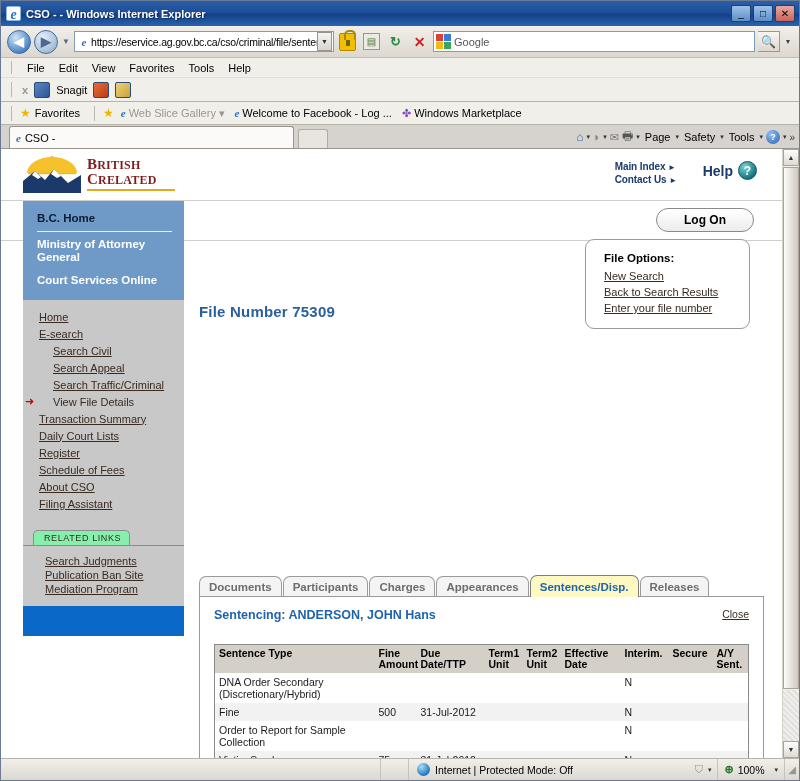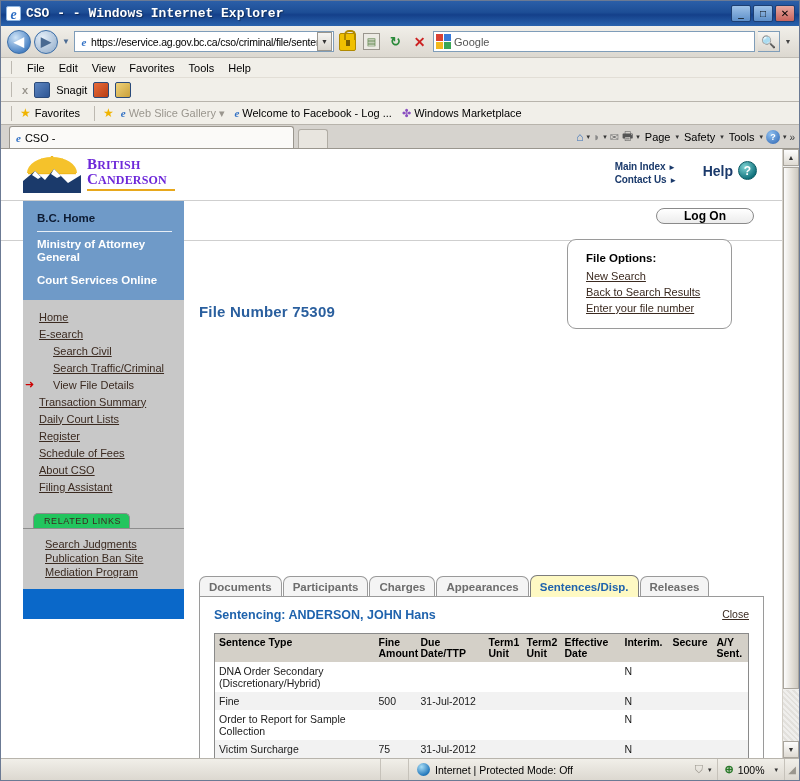--- a/index.html
+++ b/index.html
@@ -33,25 +33,24 @@
   .ie-e {
     font-family: "Liberation Serif", serif;
     font-style: italic; font-weight: bold;
     font-size: 14px; color: #2f6fc4;
     background: #fff; border-radius: 2px;
     display: block; width: 15px; height: 15px;
     text-align: center; line-height: 15px;
     border: 1px solid #8fb5e0;
   }
   .title-text {
-    font-size: 13px; font-weight: bold;
+    font-size: 11px; font-weight: bold;
     color: #ffffff; white-space: nowrap;
     text-shadow: 1px 1px 1px rgba(0,0,0,.4);
     flex: 1 1 auto;
-    font-family: Liberation Mono, monospace;
   }
   .win-btns { display: flex; gap: 2px; padding-right: 2px; }
   .win-btn {
     width: 20px; height: 17px;
     background: linear-gradient(180deg,#9ec2e8,#5d8fc9);
     border: 1px solid #1d3f73;
     border-radius: 2px;
     color: #000; font-size: 10px;
     display: flex; align-items: center; justify-content: center;
     font-family: "Liberation Sans", sans-serif;
@@ -235,41 +234,41 @@
     position: relative; flex: 1 1 auto; overflow: hidden;
     background: #fff;
   }
 
   
   .banner { height: 52px; position: relative; border-bottom: 1px solid #cfcfcf; }
   .bclogo { position: absolute; left: 22px; top: 6px; display: flex; align-items: flex-end; }
   .sunmtn { width: 58px; height: 38px; position: relative; }
   .bc-words { margin-left: 6px; padding-bottom: 2px; }
   .bc-l1 { font-family: "Liberation Serif", serif; font-size: 15px; font-weight: bold;
-           color: #6d28d9; letter-spacing: .2px; line-height: 14px; }
+           color: #7f1d1d; letter-spacing: .2px; line-height: 14px; }
   .bc-l1 .sm { font-size: 12px; }
   .bc-underline { height: 2px; background: #e8a81c; width: 88px; margin-top: 2px; }
   .hdr-links { position: absolute; right: 105px; top: 12px; font-size: 10px; color: #1b3a6b; }
   .hdr-links div { margin-bottom: 2px; font-weight: bold; letter-spacing: -.1px; }
   .hdr-links .arr { color: #1b3a6b; font-size: 8px; }
   .help-block { position: absolute; right: 25px; top: 12px; display:flex; align-items:center; gap:5px; }
   .help-txt { font-size: 14px; font-weight: bold; color: #1b3a6b; }
   .help-circle {
     width: 19px; height: 19px; border-radius: 50%;
     background: radial-gradient(circle at 35% 30%, #7fd4d4, #0d6f7a 75%);
     color: #fff; font-size: 12px; font-weight: bold;
     display: flex; align-items: center; justify-content: center;
     border: 1px solid #0a5a63;
   }
 
   
   .logon-strip { height: 40px; position: relative; border-bottom: 1px solid #cfcfcf; }
   .logon-btn {
     position: absolute; right: 28px; top: 7px;
-    width: 98px; height: 16px; border-radius: 12px;
+    width: 98px; height: 24px; border-radius: 12px;
     background: linear-gradient(180deg,#ffffff,#ececec);
     border: 1px solid #8a8a8a;
     font-size: 12px; font-weight: bold; color: #000;
     display: flex; align-items: center; justify-content: center;
   }
 
   
   .sidebar {
     position: absolute; left: 22px; top: 52px;
     width: 161px; background: #c8c8c8;
@@ -286,33 +285,33 @@
     white-space: nowrap;
   }
   .sb-link.ind { padding-left: 30px; }
   .sb-link.cur { text-decoration: none; }
   .sb-arrow { position: absolute; left: 2px; top: 2px; color: #cc0000; font-size: 11px; }
   .rel-box { margin: 8px 0 0 0; }
   .rel-tab {
     display: inline-block; font-size: 9px; color: #3b2a20;
     letter-spacing: .6px; padding: 2px 8px 2px 10px;
     border: 1px solid #8d8d8d; border-bottom: none;
-    border-radius: 5px 5px 0 0; background: #22c55e;
+    border-radius: 5px 5px 0 0; background: #86efac;
     margin-left: 10px;
   }
   .rel-rule { height: 1px; background: #8d8d8d; }
   .rel-links { padding: 8px 16px 10px 0; }
   .rel-links .sb-link { padding-left: 22px; padding-top: 1px; padding-bottom: 1px; }
   .sb-bottom { height: 30px; background: #0a68c9; }
 
   
   .main { position: absolute; left: 190px; top: 92px; right: 0; }
   .filenum { font-size: 15px; font-weight: bold; color: #2a5f9e; letter-spacing: .2px; }
   .fileopts {
-    position: absolute; right: 50px; top: -2px;
+    position: absolute; right: 32px; top: -2px;
     width: 165px; border: 1px solid #9a9a9a; border-radius: 9px;
     background: #fff; padding: 12px 0 12px 18px;
   }
   .fo-title { font-size: 11.5px; font-weight: bold; color: #000; margin-bottom: 4px; }
   .fo-link { font-size: 11px; color: #3b2a20; text-decoration: underline;
              line-height: 16px; white-space: nowrap; }
 
   
   .tabs { position: absolute; left: 198px; top: 426px; display: flex; align-items: flex-end; }
   .ptab {
@@ -326,21 +325,21 @@
   }
   .ptab.active {
     background: #fef9c3; color: #1f63ad; height: 22px;
     border-color: #7d7d7d; z-index: 3; position: relative;
   }
 
   .panel {
     position: absolute; left: 198px; top: 447px; width: 565px; height: 302px;
     background: #fff; border: 1px solid #9a9a9a;
   }
-  .panel-head { position: relative; padding: 11px 14px 11px 14px; }
+  .panel-head { position: relative; padding: 11px 14px 22px 14px; }
   .panel-title { font-size: 12.5px; font-weight: bold; color: #1f63ad; }
   .close-link {
     position: absolute; right: 14px; top: 11px;
     font-size: 10.5px; color: #3b2a20; text-decoration: underline;
   }
 
   table.grid { border-collapse: collapse; width: 534px; margin: 0 0 0 14px;
                border: 1px solid #8a8a8a; table-layout: fixed; }
   table.grid th {
     background: #d4d0c8; font-size: 10.5px; font-weight: bold; color: #000;
@@ -522,21 +521,21 @@
                 <line x1="29" y1="18" x2="53" y2="18"></line>
               </g>
               <path d="M4 18 A25 16 0 0 1 54 18 Z" fill="#f5c22b"></path>
               <path d="M0 38 L0 26 L12 16 L22 25 L31 14 L45 28 L58 20 L58 38 Z" fill="#1b3a6b"></path>
               <path d="M12 16 L18 22 L15 24 L9 20 Z" fill="#ffffff"></path>
               <path d="M31 14 L38 21 L34 23 L28 19 Z" fill="#ffffff"></path>
             </svg>
           </span>
           <span class="bc-words">
             <div class="bc-l1">B<span class="sm">RITISH</span></div>
-            <div class="bc-l1">C<span class="sm">ANDERSON</span></div>
+            <div class="bc-l1">C<span class="sm">RELATED</span></div>
             <div class="bc-underline"></div>
           </span>
         </div>
         <div class="hdr-links">
           <div>
             <span>Main Index</span>
             <span class="arr">►</span>
           </div>
           <div>
             <span>Contact Us</span>
@@ -557,20 +556,21 @@
         <div class="sb-blue">
           <div class="row">B.C. Home</div>
           <div class="sb-rule"></div>
           <div class="row white">Ministry of Attorney General</div>
           <div class="row white">Court Services Online</div>
         </div>
         <div class="sb-links">
           <div class="sb-link">Home</div>
           <div class="sb-link">E-search</div>
           <div class="sb-link ind">Search Civil</div>
+          <div class="sb-link ind">Search Appeal</div>
           <div class="sb-link ind">Search Traffic/Criminal</div>
           <div class="sb-link ind cur">
             <span class="sb-arrow">➜</span>
             <span>View File Details</span>
           </div>
           <div class="sb-link">Transaction Summary</div>
           <div class="sb-link">Daily Court Lists</div>
           <div class="sb-link">Register</div>
           <div class="sb-link">Schedule of Fees</div>
           <div class="sb-link">About CSO</div>

